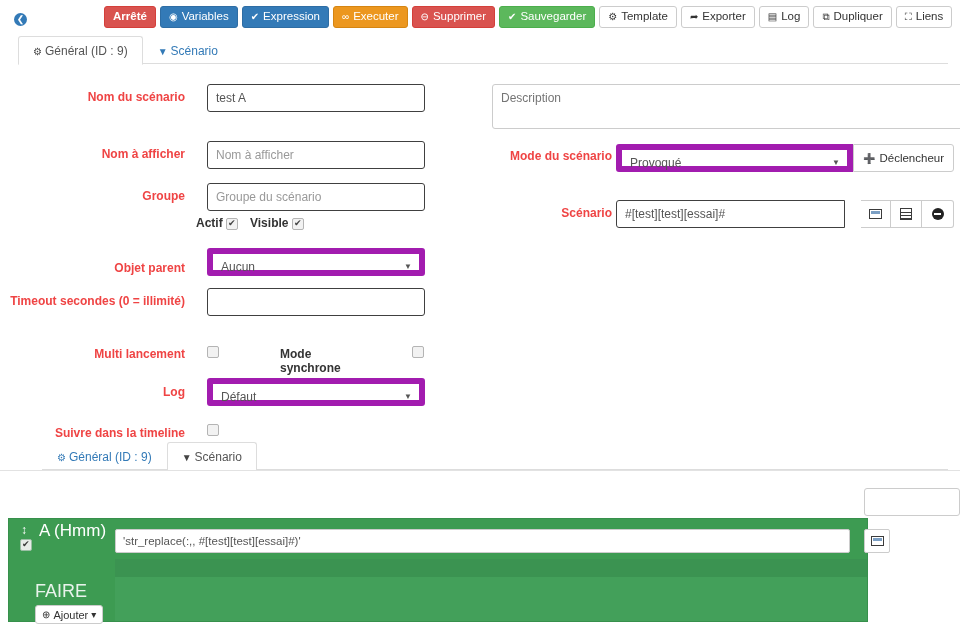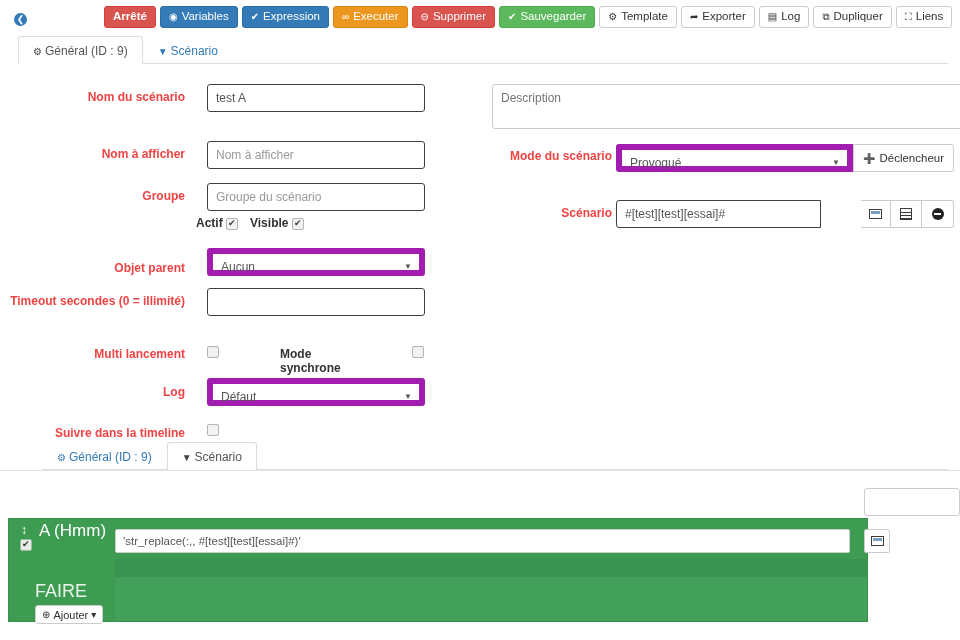--- a/index.html
+++ b/index.html
@@ -360,21 +360,21 @@
           <span class="caret">▼</span>
         </div>
         <div class="ibtn first" style="left:383px;top:62px;width:101px;border-radius:0 3px 3px 0;">
           <span class="ic">➕</span>
           <span>Déclencheur</span>
         </div>
       </div>
 
       <div class="frow">
         <div class="flabel" style="left:22px;top:124px;width:120px;">Scénario</div>
-        <input class="finput" style="left: 146px; top: 118px; width: 205px; border-radius: 3px 0px 0px 3px;" value="#[test][test][essai]#">
+        <input class="finput" style="left: 146px; top: 118px; width: 229px; border-radius: 3px 0px 0px 3px;" value="#[test][test][essai]#">
         <div class="ibtn mid" style="left:391px;top:118px;width:30px;border-left:none;">
           <span class="glyph-window"></span>
         </div>
         <div class="ibtn mid" style="left:421px;top:118px;width:31px;border-left:none;">
           <span class="glyph-grid"></span>
         </div>
         <div class="ibtn" style="left:452px;top:118px;width:32px;border-left:none;">
           <span class="glyph-minus"></span>
         </div>
       </div>

